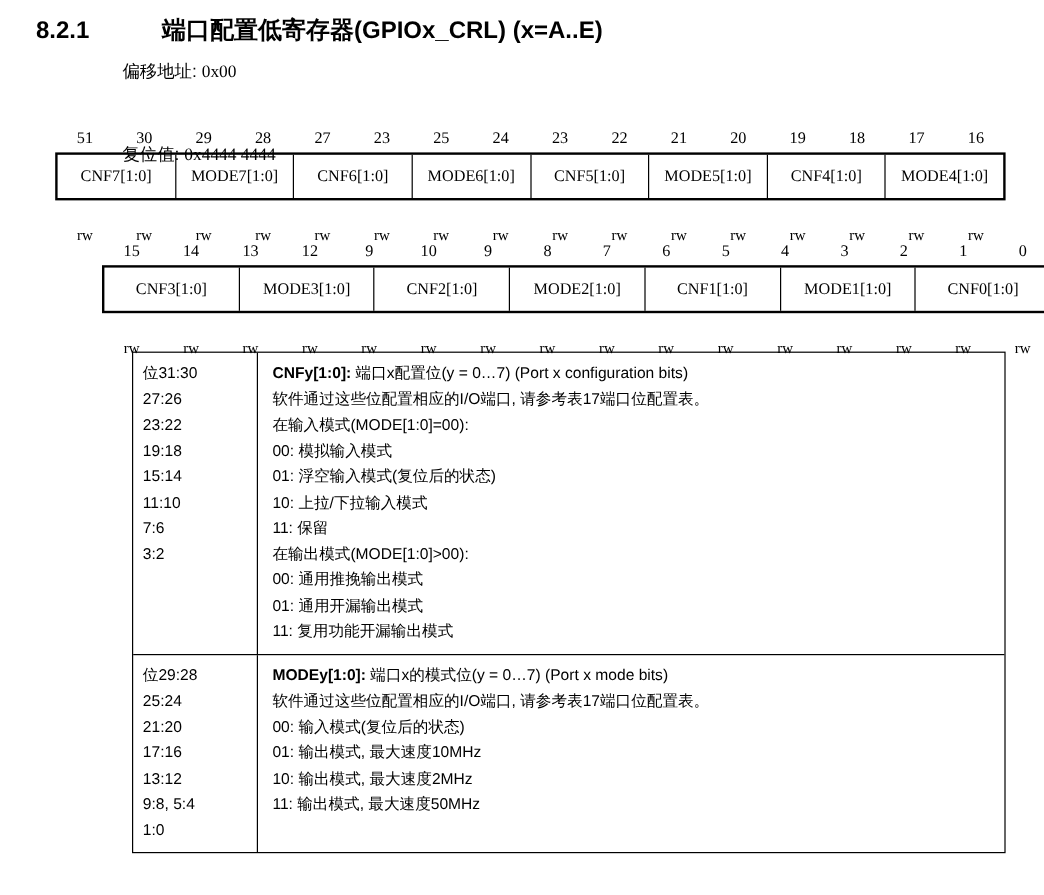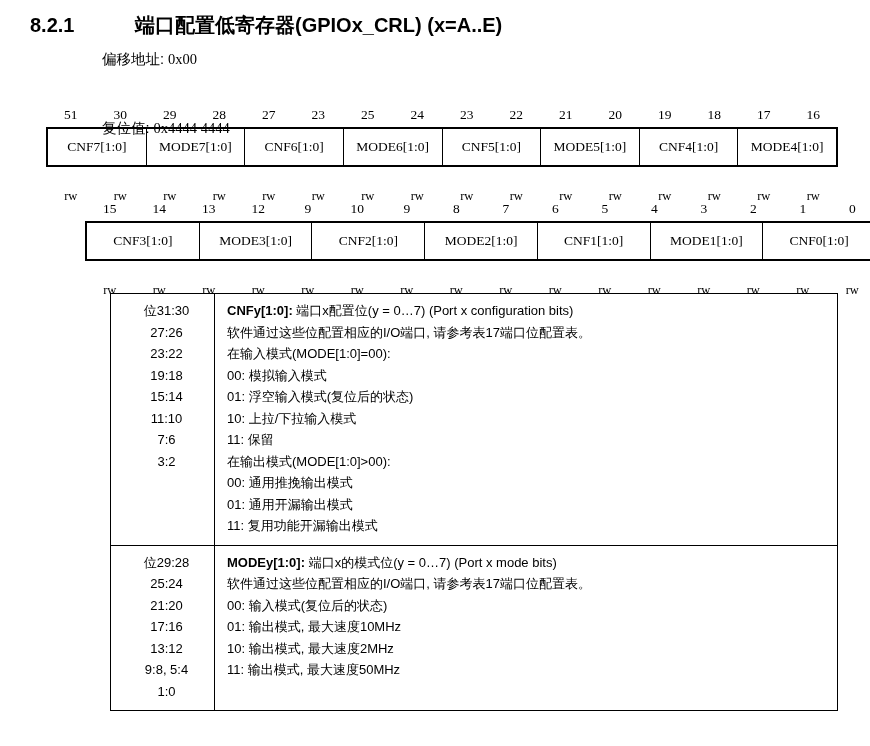--- a/index.html
+++ b/index.html
@@ -121,21 +121,21 @@
   .bitscol {
     width: 104px;
     flex: 0 0 104px;
     border-right: 1px solid #000;
     box-sizing: border-box;
     padding: 6px 0 8px 8px;
     font-family: "Liberation Sans", sans-serif;
     font-size: 13px;
     line-height: 21.5px;
   }
-  .bitscol div { white-space: nowrap; text-align: center; }
+  .bitscol div { white-space: nowrap; }
   .textcol {
     flex: 1 1 auto;
     box-sizing: border-box;
     padding: 6px 8px 8px 12px;
     font-family: "Liberation Sans", sans-serif;
     font-size: 13px;
     line-height: 21.5px;
   }
   .textcol .line { white-space: nowrap; }
   .textcol .line.first { font-size: 13px; }

